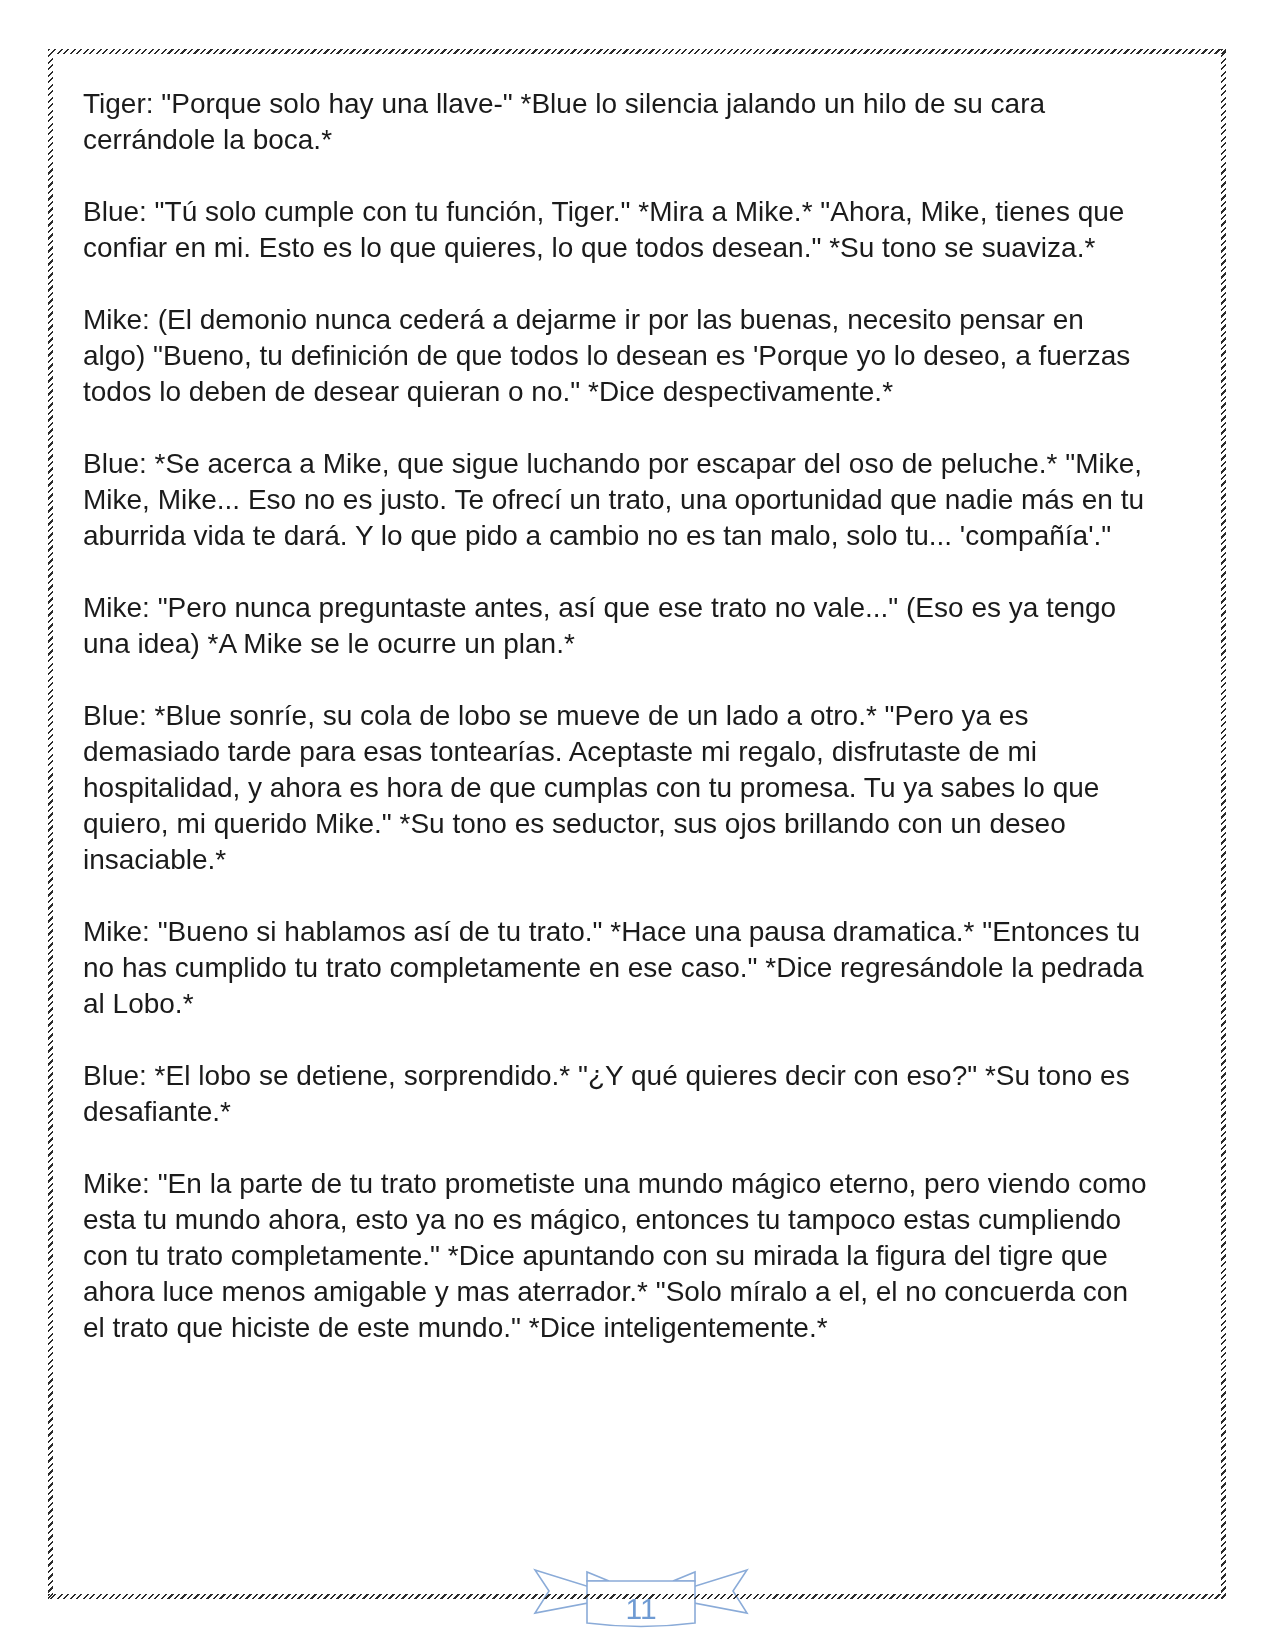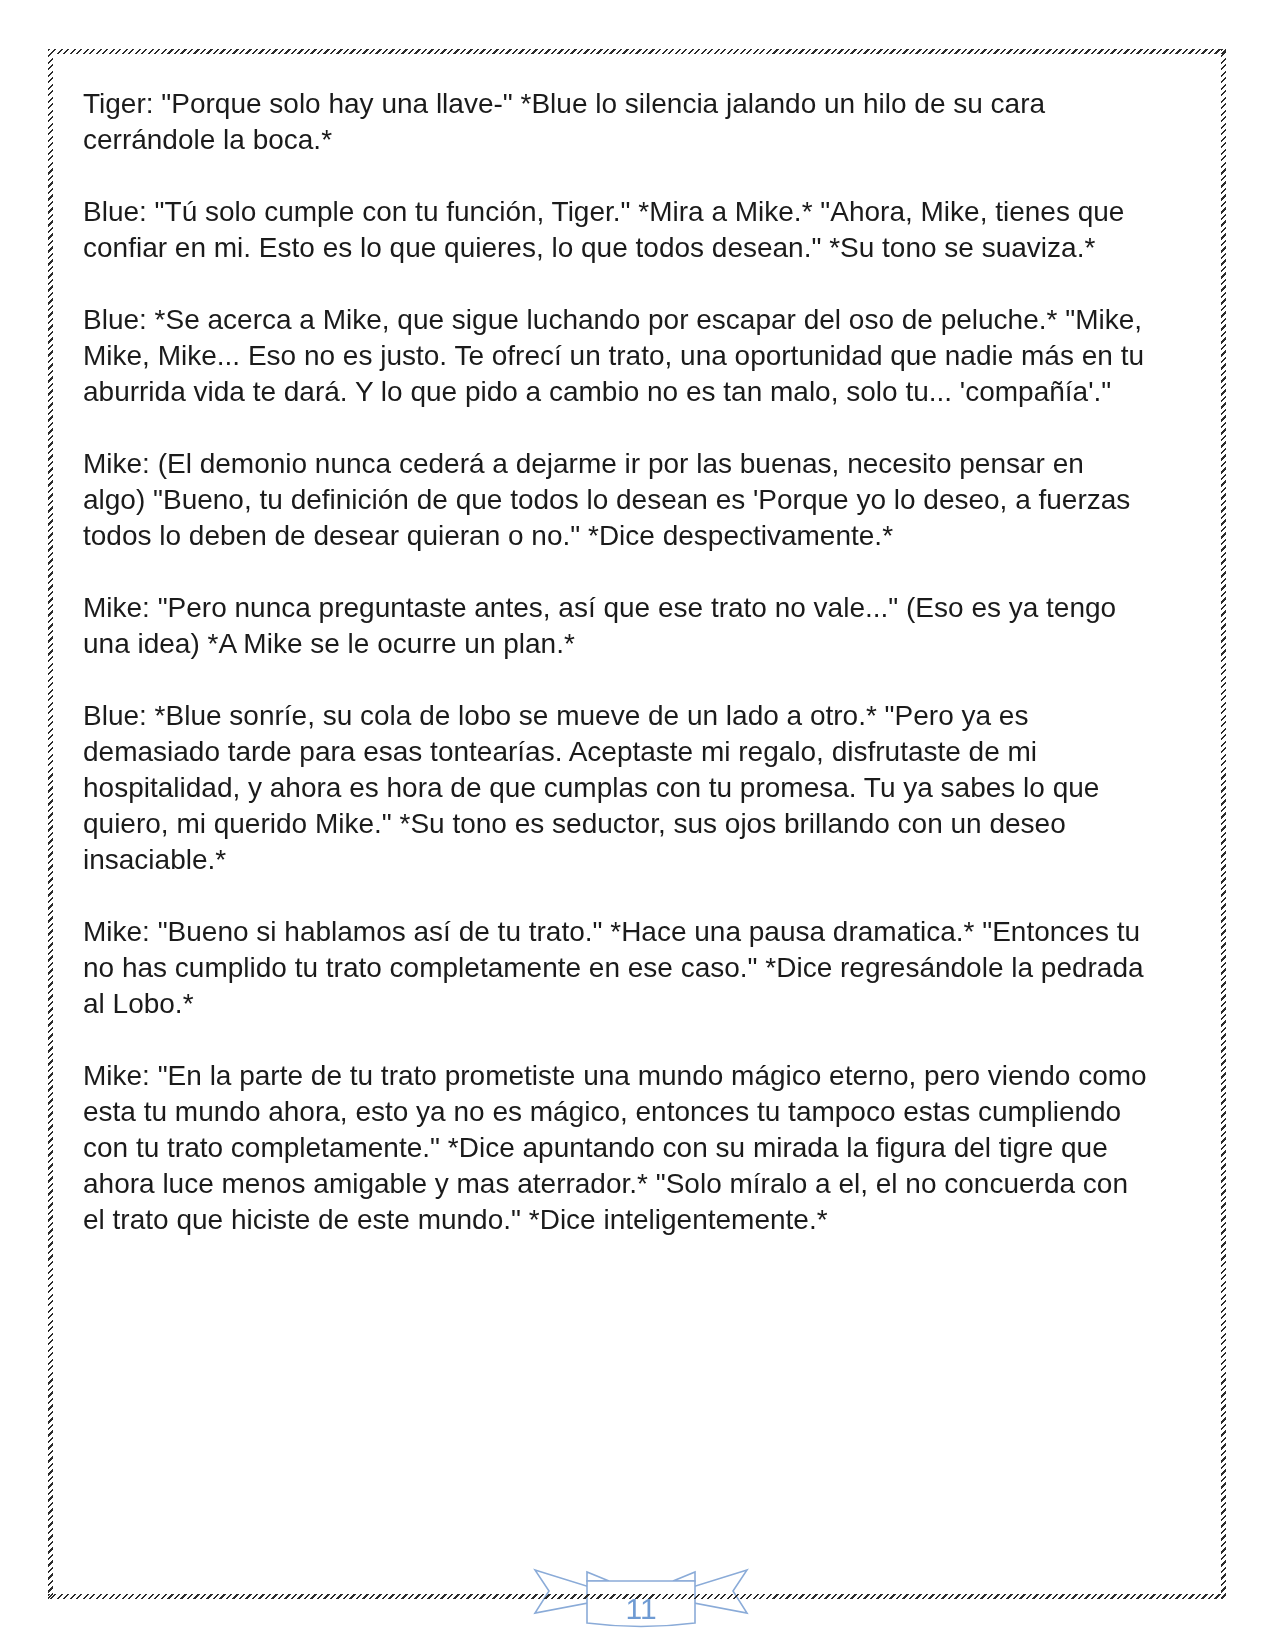--- a/index.html
+++ b/index.html
@@ -71,25 +71,26 @@
   }
 </style>
 </head>
 <body>
 
 <div class="page">
 
   <div class="content">
       <p class="para">Tiger: "Porque solo hay una llave-" *Blue lo silencia jalando un hilo de su cara cerrándole la boca.*</p>
       <p class="para">Blue: "Tú solo cumple con tu función, Tiger." *Mira a Mike.* "Ahora, Mike, tienes que confiar en mi. Esto es lo que quieres, lo que todos desean." *Su tono se suaviza.*</p>
+      <p class="para">Mike: (El demonio nunca cederá a dejarme ir por las buenas, necesito pensar en algo) "Bueno, tu definición de que todos lo desean es 'Porque yo lo deseo, a fuerzas todos lo deben de desear quieran o no." *Dice despectivamente.*</p>
       <p class="para">Blue: *Se acerca a Mike, que sigue luchando por escapar del oso de peluche.* "Mike, Mike, Mike... Eso no es justo. Te ofrecí un trato, una oportunidad que nadie más en tu aburrida vida te dará. Y lo que pido a cambio no es tan malo, solo tu... 'compañía'."</p>
-      <p class="para">Mike: (El demonio nunca cederá a dejarme ir por las buenas, necesito pensar en algo) "Bueno, tu definición de que todos lo desean es 'Porque yo lo deseo, a fuerzas todos lo deben de desear quieran o no." *Dice despectivamente.*</p>
       <p class="para">Mike: "Pero nunca preguntaste antes, así que ese trato no vale..." (Eso es ya tengo una idea) *A Mike se le ocurre un plan.*</p>
       <p class="para">Blue: *Blue sonríe, su cola de lobo se mueve de un lado a otro.* "Pero ya es demasiado tarde para esas tontearías. Aceptaste mi regalo, disfrutaste de mi hospitalidad, y ahora es hora de que cumplas con tu promesa. Tu ya sabes lo que quiero, mi querido Mike." *Su tono es seductor, sus ojos brillando con un deseo insaciable.*</p>
       <p class="para">Mike: "Bueno si hablamos así de tu trato." *Hace una pausa dramatica.* "Entonces tu no has cumplido tu trato completamente en ese caso." *Dice regresándole la pedrada al Lobo.*</p>
+      <p class="para">Blue: *El lobo se detiene, sorprendido.* "¿Y qué quieres decir con eso?" *Su tono es desafiante.*</p>
       <p class="para">Mike: "En la parte de tu trato prometiste una mundo mágico eterno, pero viendo como esta tu mundo ahora, esto ya no es mágico, entonces tu tampoco estas cumpliendo con tu trato completamente." *Dice apuntando con su mirada la figura del tigre que ahora luce menos amigable y mas aterrador.* "Solo míralo a el, el no concuerda con el trato que hiciste de este mundo." *Dice inteligentemente.*</p>
     </div>
 
   <svg class="ribbon" viewBox="0 0 216 64" aria-hidden="true">
 
     <polygon class="ribbon-shape" points="2,4 60,22 60,36 2,47 16,25"></polygon>
 
     <polygon class="ribbon-shape" points="214,4 156,22 156,36 214,47 200,25"></polygon>
 
     <polygon class="ribbon-shape" points="54,15 54,6 76,15"></polygon>

